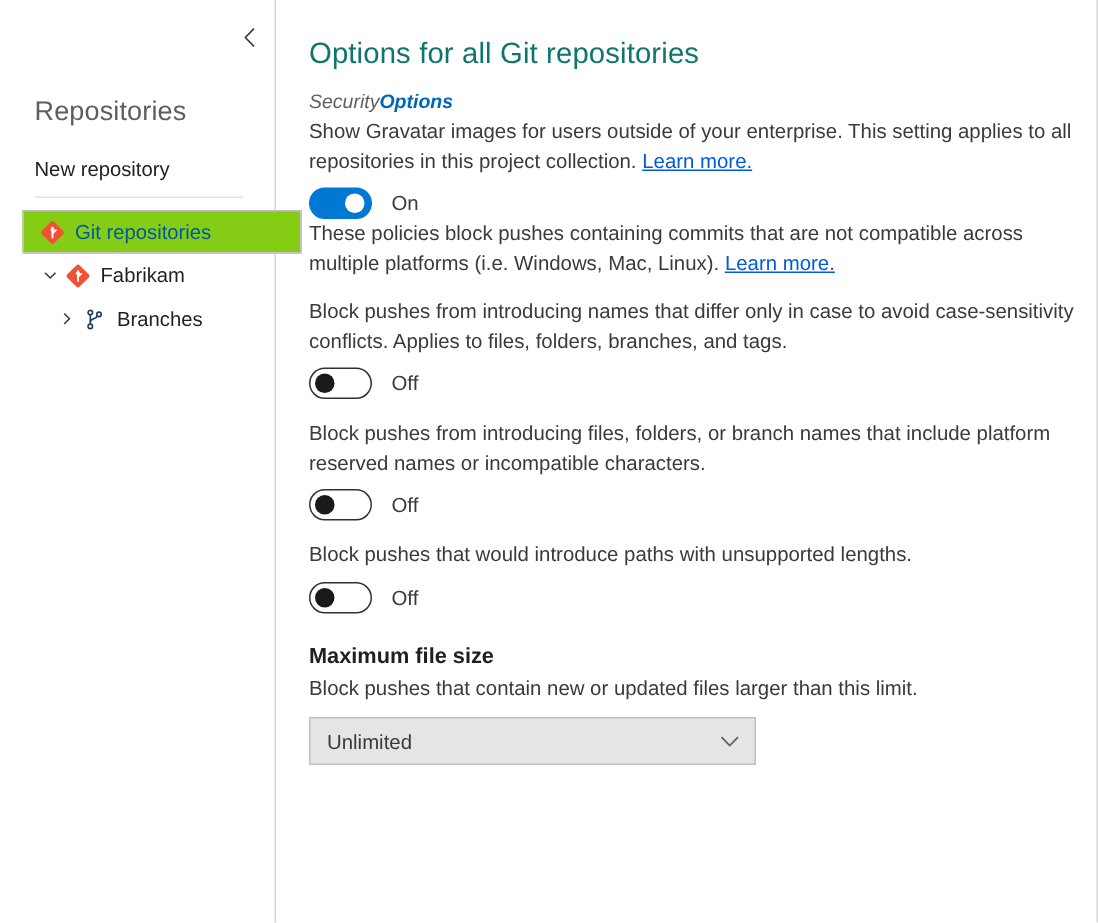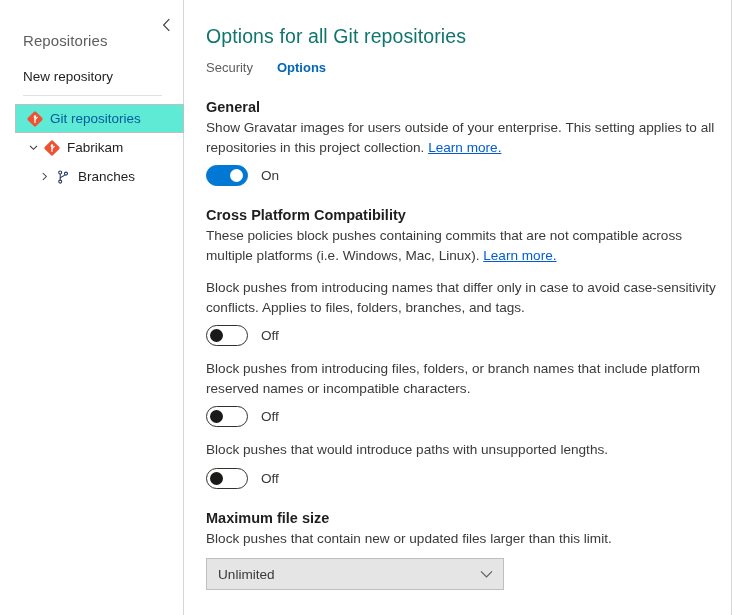--- a/index.html
+++ b/index.html
@@ -38,25 +38,26 @@
     right: 8px;
     width: 18px;
     height: 18px;
     display: flex;
     align-items: center;
     justify-content: center;
     cursor: pointer;
     color: #3b3a39;
   }
   .sidebar-title {
-    font-size: 15px;
+    font-size: 18px;
     color: #605e5c;
     font-weight: 400;
     padding: 32px 0 0 23px;
     letter-spacing: 0.1px;
+    margin-top: 32px;
   }
   .new-repo {
     font-size: 13.5px;
     color: #1f1f1f;
     padding: 20px 0 0 23px;
     cursor: pointer;
   }
   .sidebar-divider {
     height: 1px;
     background: #e1e1e1;
@@ -70,27 +71,27 @@
     align-items: center;
     height: 29px;
     font-size: 13.5px;
     color: #1f1f1f;
     cursor: pointer;
     box-sizing: border-box;
     border: 1px solid transparent;
     position: relative;
   }
   .tree-item.selected {
-    background: #5eead4;
+    background: #84cc16;
     border: 1px solid #bfbfbf;
     color: #005a9e;
     margin-left: 15px;
     margin-right: 0px;
     padding-left: 10px;
-    width: 169px;
+    width: 186px;
   }
   .tree-item.lvl1 { padding-left: 26px; }
   .tree-item.lvl2 { padding-left: 47px; }
   .tree-item.lvl2b { padding-left: 37px; }
 
   .twisty {
     width: 13px;
     min-width: 13px;
     display: inline-flex;
     align-items: center;
@@ -122,21 +123,21 @@
     font-size: 19.5px;
     font-weight: 400;
     color: #0f766e;
     padding: 25px 0 0 22px;
     letter-spacing: 0.1px;
   }
   .tabs {
     display: flex;
     align-items: flex-start;
     padding: 12px 0 0 22px;
-    gap: 24px;
+    font-style: italic;
   }
   .tab {
     font-size: 13px;
     color: #605e5c;
     cursor: pointer;
     padding-bottom: 3px;
   }
   .tab.active {
     color: #0066b8;
     font-weight: bold;
@@ -315,33 +316,31 @@
 
     <div class="page-title">Options for all Git repositories</div>
 
     <div class="tabs">
       <div class="tab">Security</div>
       <div class="tab active">Options</div>
     </div>
 
     <div class="content">
 
-      <div class="section-heading">General</div>
       <p class="desc">
         <span>Show Gravatar images for users outside of your enterprise. This setting applies to all repositories in this project collection.</span>
         <a class="learn">Learn more.</a>
       </p>
       <div class="toggle-row">
         <div class="switch on">
             <span class="knob"></span>
           </div>
         <span class="switch-label">On</span>
       </div>
 
-      <div class="section-heading">Cross Platform Compatibility</div>
       <p class="desc wide">
         <span>These policies block pushes containing commits that are not compatible across multiple platforms (i.e. Windows, Mac, Linux).</span>
         <a class="learn">Learn more.</a>
       </p>
 
       <div class="policy-block">
         <p class="desc wide">Block pushes from introducing names that differ only in case to avoid case-sensitivity conflicts. Applies to files, folders, branches, and tags.</p>
         <div class="toggle-row">
           <div class="switch off">
               <span class="knob"></span>

